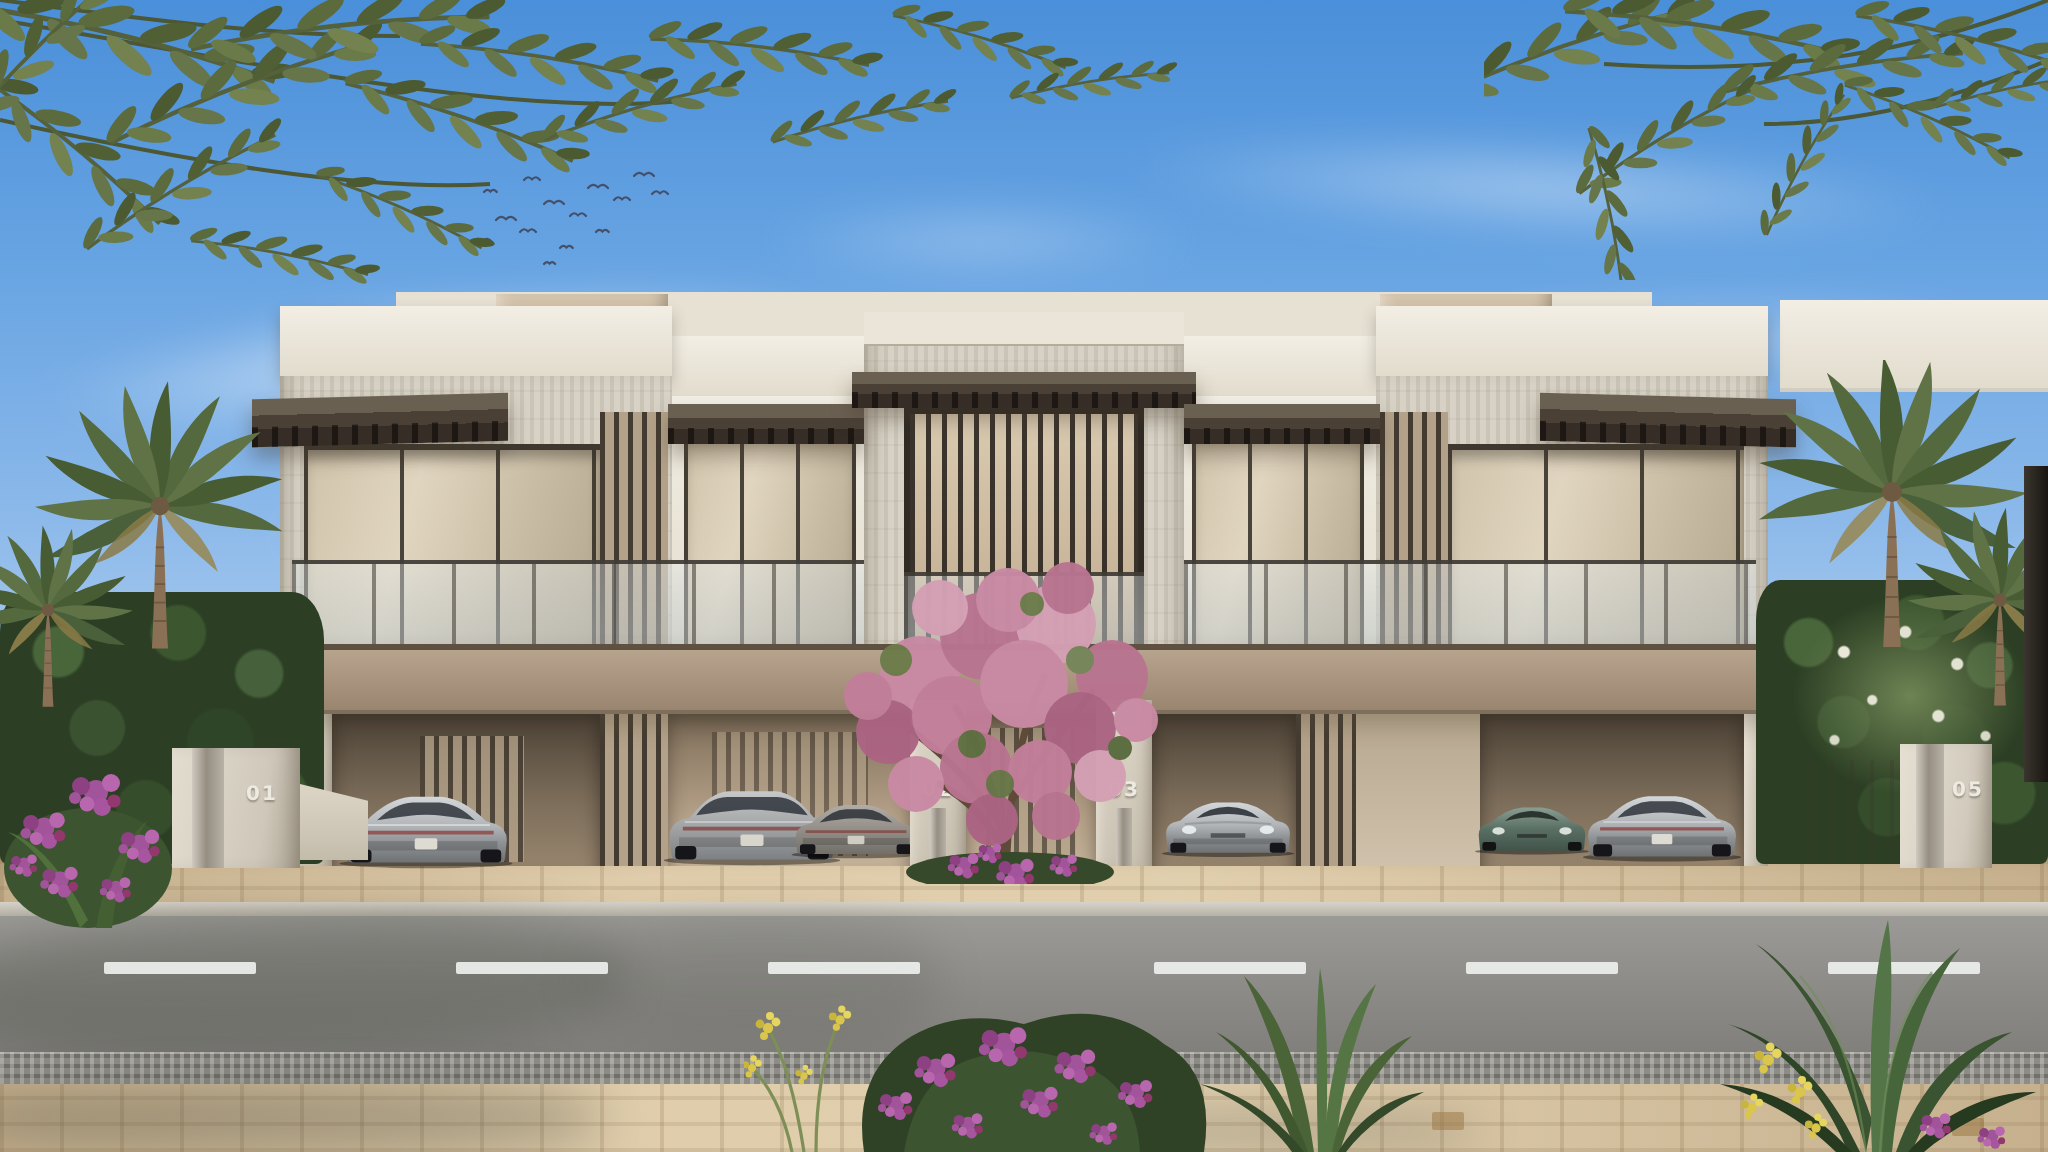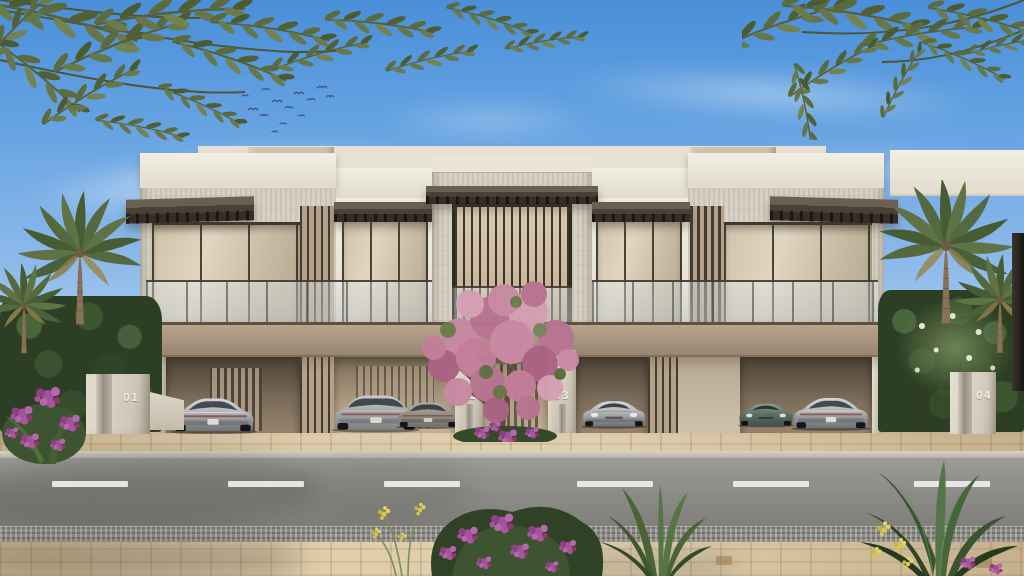--- a/index.html
+++ b/index.html
@@ -300,21 +300,21 @@
   </svg>
 
   <div class="abs lowwall" style="left:150px;top:392px;width:34px;height:38px;z-index:6"></div>
   <div class="abs" style="left:86px;top:374px;width:64px;height:60px;z-index:6;background:linear-gradient(100deg,#e3ddd0 0%,#cfc8ba 70%,#b3ab9b 100%);box-shadow:inset -10px 0 12px -8px rgba(70,60,48,.45)">
     <div class="abs strip" style="left:10px;top:0;width:16px;height:60px"></div>
     <div class="abs plate-num" style="left:28px;top:18px;width:34px;text-align:center">01</div>
   </div>
   <div class="abs gate" style="left:905px;top:380px;width:45px;height:52px;z-index:5"></div>
   <div class="abs" style="left:950px;top:372px;width:46px;height:62px;z-index:6;background:linear-gradient(100deg,#e6e0d3 0%,#d2cbbd 70%,#b8b0a0 100%);box-shadow:inset -8px 0 10px -7px rgba(70,60,48,.45)">
     <div class="abs strip" style="left:8px;top:0;width:14px;height:62px"></div>
-    <div class="abs plate-num" style="left:22px;top:18px;width:24px;text-align:center">04</div>
+    <div class="abs plate-num" style="left:22px;top:18px;width:24px;text-align:center">05</div>
   </div>
 
   <svg class="abs" style="left:400px;top:242px;z-index:7" width="210" height="200" viewBox="0 0 210 200">
     <path d="M103 198 C101 168 96 140 78 112 M103 198 C104 160 108 130 122 96 M100 170 C88 150 70 134 52 120 M106 158 C118 140 134 120 146 104 M102 184 C96 170 84 158 70 150" stroke="#5f4a3a" stroke-width="3.5" fill="none" stroke-linecap="round"></path>
     <g opacity=".97">
       <circle cx="60" cy="96" r="20" fill="#c98aa4"></circle>
         <circle cx="92" cy="76" r="22" fill="#b97490"></circle>
       <circle cx="128" cy="70" r="20" fill="#d49fb4"></circle>
         <circle cx="156" cy="96" r="18" fill="#b97490"></circle>
       <circle cx="44" cy="124" r="16" fill="#ab6483"></circle>

